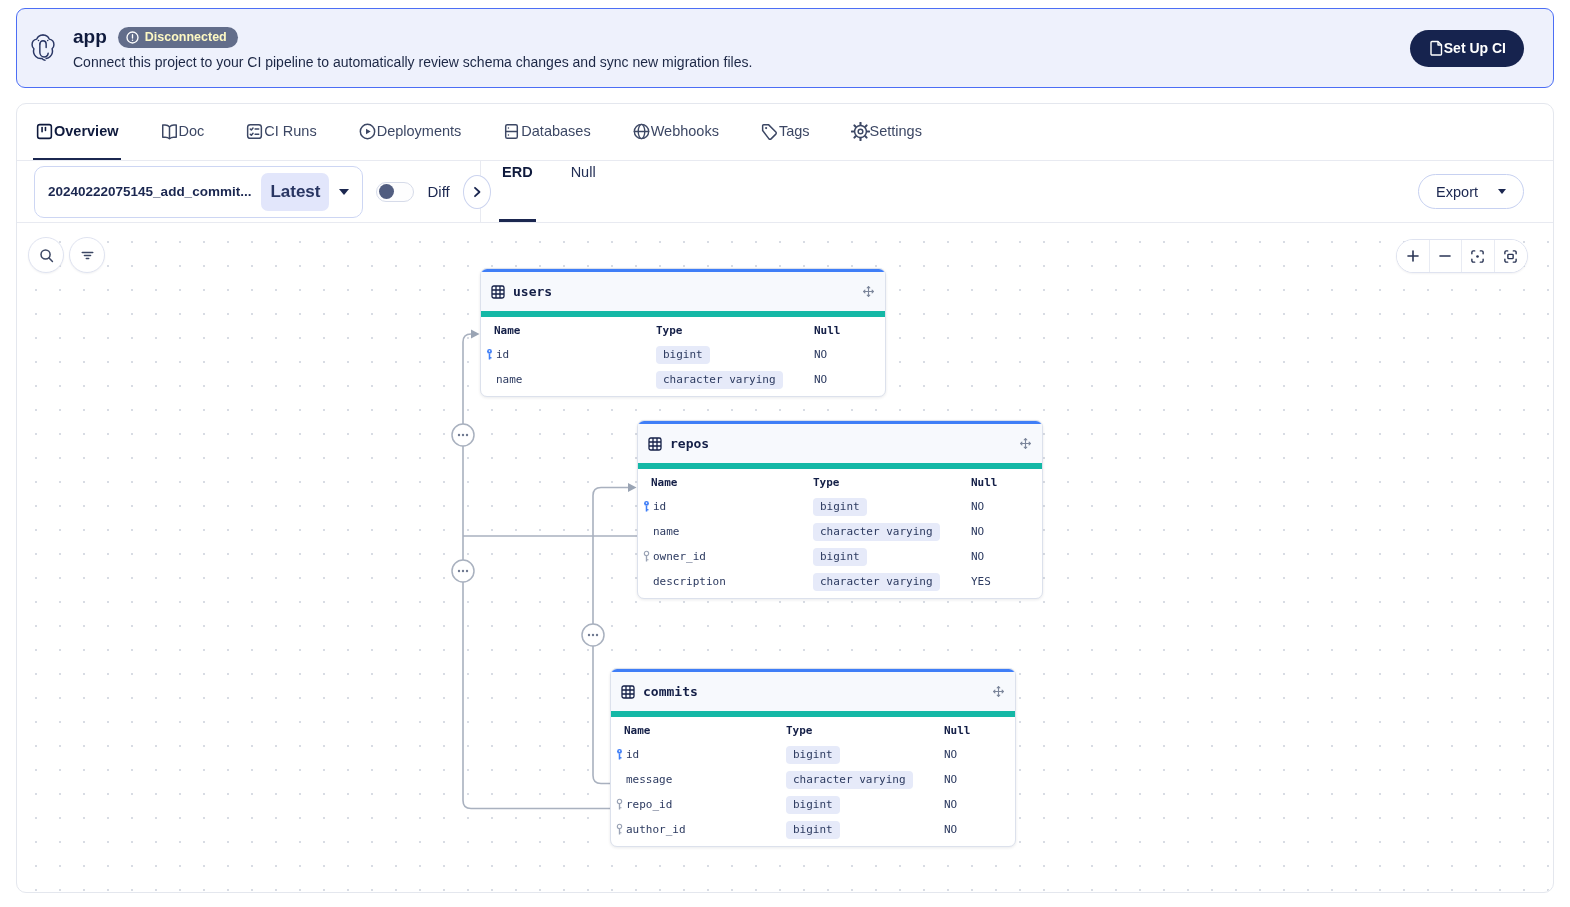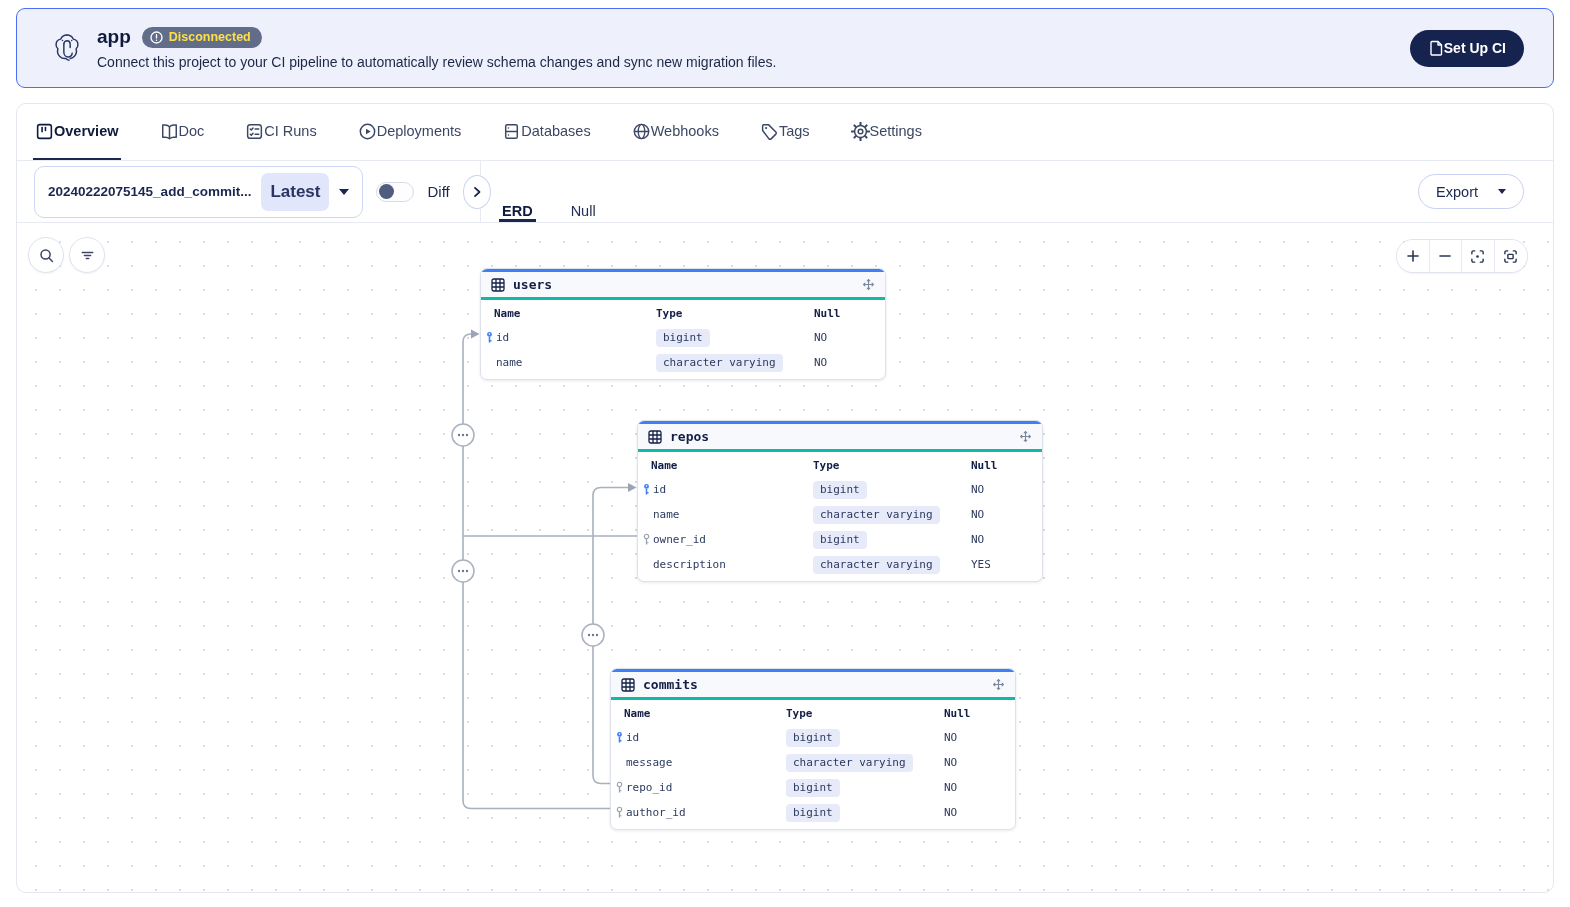--- a/index.html
+++ b/index.html
@@ -6,29 +6,29 @@
   html,body { margin:0; padding:0; }
   body {
     width:1570px; height:907px; background:#ffffff;
     font-family:"Liberation Sans", sans-serif; color:#1b2750;
   }
 
   
   .banner {
     margin:8px 16px 0; height:80px; background:#eef1fc;
     border:1px solid #4c6ef5; border-radius:9px;
-    display:flex; align-items:center; padding:0 29px 0 32px;
+    display:flex; align-items:center; padding:0 29px 0 8px;
   }
   .banner-logo { width:36px; height:36px; margin-right:12px; flex:none; }
   .banner-text { display:flex; flex-direction:column; justify-content:center; }
   .banner-title-row { display:flex; align-items:center; gap:11px; }
   .banner-title { font-size:19px; font-weight:700; color:#0f1a3d; }
   .status-badge {
     display:inline-flex; align-items:center; gap:5px;
-    background:#626d8a; color:#fde047; font-size:12.5px; font-weight:700;
+    background:#626d8a; color:#fef9c3; font-size:12.5px; font-weight:700;
     border-radius:12px; padding:3px 11px 3px 7px;
   }
   .banner-msg { margin-top:6px; font-size:14px; color:#1c2745; }
   .cta-btn {
     margin-left:auto; display:flex; align-items:center; 
     height:37px; padding:0 18px; background:#16234e; color:#fff;
     border:none; border-radius:19px; font-size:14px; font-weight:600;
     font-family:"Liberation Sans", sans-serif; cursor:pointer;
   }
 
@@ -62,21 +62,21 @@
   .caret-down { width:0; height:0; border-left:5.5px solid transparent; border-right:5.5px solid transparent; border-top:6.5px solid #1b2750; }
   .toggle { width:38px; height:20px; border-radius:10px; background:#fdfdfe; border:1px solid #d6dbe9; position:relative; cursor:pointer; flex:none; }
   .toggle-knob { position:absolute; left:2px; top:1.5px; width:15px; height:15px; border-radius:50%; background:#515d80; }
   .diff-label { font-size:15px; color:#1b2750; font-weight:500; }
   .next-btn {
     width:34px; height:34px; border-radius:50%; border:1px solid #ccd4ef; background:#fff;
     display:flex; align-items:center; justify-content:center; cursor:pointer;
   }
   .tb-right { flex:1; display:flex; align-items:stretch; padding-left:18px; }
   .view-tab {
-    display:flex; align-items:flex-end; font-size:14.5px; color:#222e55; font-weight:500;
+    display:flex; align-items:flex-start; font-size:14.5px; color:#222e55; font-weight:500;
     padding:3px 3px 0; margin-right:32px; border-bottom:3px solid transparent; cursor:pointer;
   }
   .view-tab.active { font-weight:700; color:#0f1a3d; border-bottom-color:#1b2750; }
   .export-btn {
     align-self:center; margin-left:auto; margin-right:29px;
     display:flex; align-items:center; gap:20px; height:35px; padding:0 17px;
     border-radius:18px; border:1px solid #c7d1f1; background:#fff;
     font-size:14.5px; color:#1b2750; font-weight:500; font-family:"Liberation Sans",sans-serif; cursor:pointer;
   }
   .caret-down.small { border-left-width:4.5px; border-right-width:4.5px; border-top-width:5.5px; }
@@ -104,22 +104,22 @@
   .edges [data-interactable="true"] { pointer-events:auto; cursor:pointer; }
 
   
   .table-card {
     position:absolute; width:406px; background:#fff; border:1px solid #dce1ec;
     border-radius:7px; overflow:hidden; box-shadow:0 1px 3px rgba(16,24,40,.09);
     font-family:"DejaVu Sans Mono", monospace;
   }
   .t-accent { height:3px; background:#3f7ef7; }
   .t-header {
-    height:28px; display:flex; align-items:center; gap:8px; padding:0 10px;
-    background:#f7f9fd; border-bottom:3px solid #14b8a6;
+    height:45px; display:flex; align-items:center; gap:8px; padding:0 10px;
+    background:#f7f9fd; border-bottom:6px solid #14b8a6;
   }
   .t-name { font-size:13px; font-weight:700; color:#141f47; }
   .move-handle { margin-left:auto; color:#7d879c; display:flex; cursor:move; }
   .t-colhead, .t-row { display:grid; grid-template-columns:175px 158px 1fr; align-items:center; }
   .t-colhead { height:23px; font-size:11px; font-weight:700; color:#141f47; margin-top:2px; }
   .t-colhead .c1 { padding-left:13px; }
   .t-row { height:25px; font-size:11px; color:#2c3a60; }
   .c-name { display:flex; align-items:center; padding-left:4px; gap:1px; }
   .key-slot { width:10px; flex:none; display:flex; align-items:center; }
   .type-pill { display:inline-block; background:#e6eaf9; border-radius:4px; padding:2.5px 7px; font-size:11px; color:#2c3a60; }

